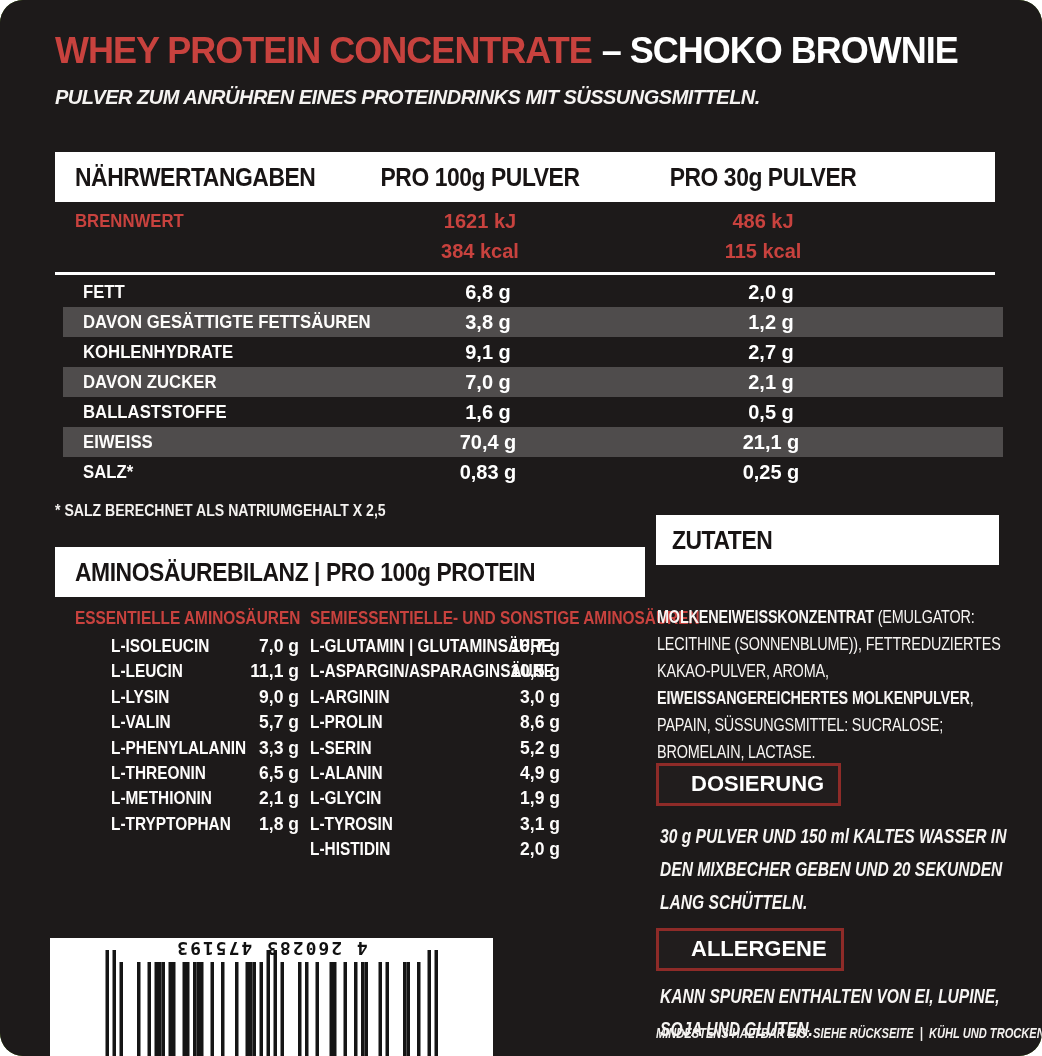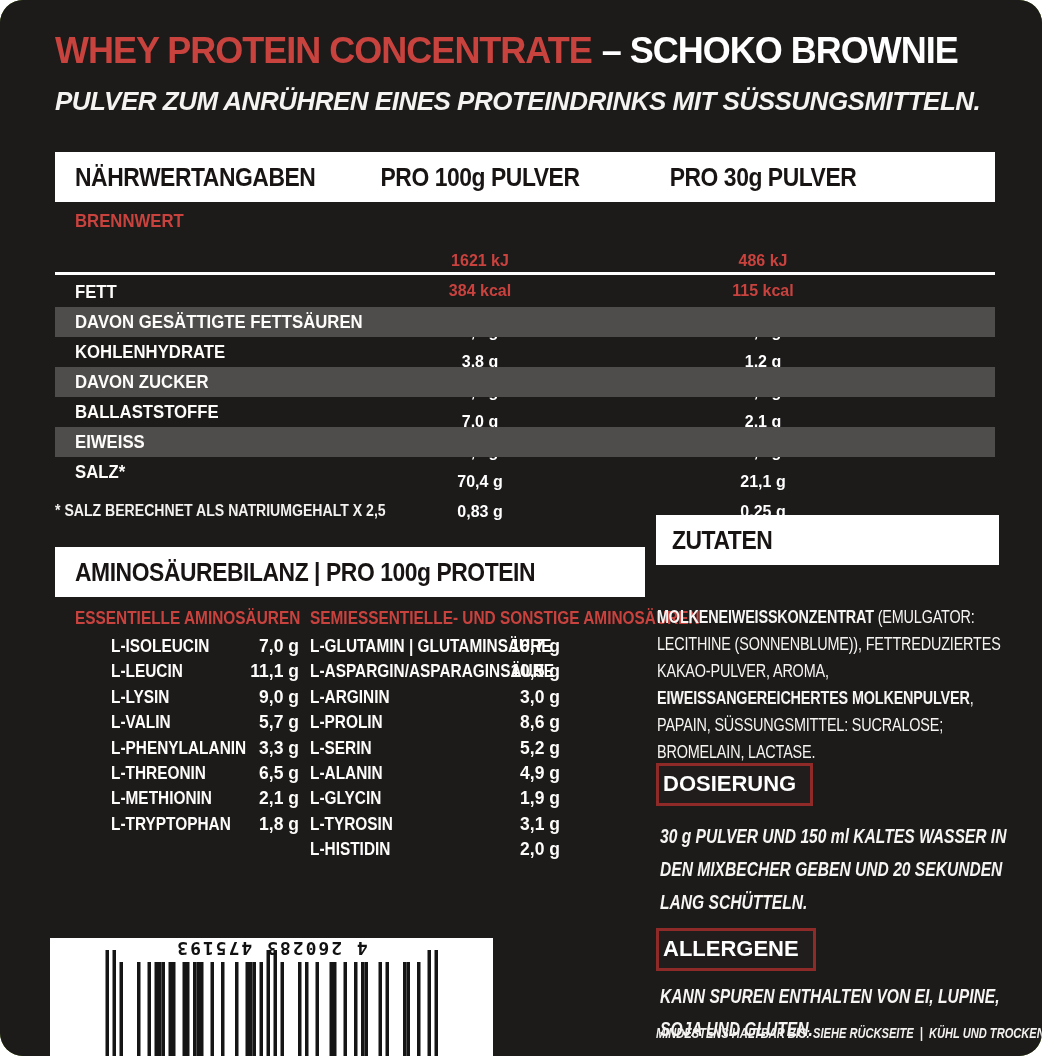--- a/index.html
+++ b/index.html
@@ -9,56 +9,56 @@
 
   
   .scx{display:inline-block;transform:scaleX(.88);transform-origin:0 50%;white-space:nowrap;}
   .cxblock{transform:scaleX(.8);transform-origin:0 0;}
 
   
   .title{position:absolute;left:55px;top:30px;font-size:36px;font-weight:bold;
          letter-spacing:-1px;white-space:nowrap;}
   .title .red{color:#c8423e;}
   .title .white{color:#ffffff;margin-left:10px;}
-  .subtitle{position:absolute;left:55px;top:86px;font-size:26px;font-weight:bold;font-style:italic;
+  .subtitle{position:absolute;left:55px;top:86px;font-size:20px;font-weight:bold;font-style:italic;
             color:#f5f3f1;letter-spacing:-.5px;white-space:nowrap;}
 
   
   .bar{position:absolute;background:#ffffff;height:50px;}
   .bar span{position:absolute;font-weight:bold;color:#181414;line-height:50px;font-size:26px;
             letter-spacing:-.5px;white-space:nowrap;}
   .bar .c{text-align:center;}
 
   
   .ntable{position:absolute;left:55px;top:206px;width:940px;}
   .erow{position:relative;height:30px;color:#c8423e;font-weight:bold;}
   .erow .lab{position:absolute;left:20px;line-height:30px;font-size:19px;}
   .nrow{position:relative;height:30px;color:#ffffff;font-weight:bold;}
   .nrow.hl{background:#4f4c4c;}
   .nrow .lab{position:absolute;left:20px;line-height:30px;font-size:19px;color:#fdfcfb;}
-  .v1,.v2{position:absolute;width:290px;text-align:center;line-height:30px;font-size:16px;margin-top:40px;}
+  .v1,.v2{position:absolute;width:290px;text-align:center;line-height:30px;font-size:20px;}
   .v1{left:280px;}
   .v2{left:563px;}
   .sep{position:absolute;left:55px;top:272px;width:940px;height:3px;background:#ffffff;}
   .footnote{position:absolute;left:55px;top:502px;color:#f3f1ef;font-weight:bold;font-size:16px;}
 
   
   .aminohead{position:absolute;color:#c8423e;font-weight:bold;font-size:17.5px;white-space:nowrap;}
   .alist{position:absolute;}
   .arow{position:relative;height:25.4px;color:#fdfcfb;font-weight:bold;font-size:17.5px;}
   .arow .al{position:absolute;left:0;line-height:25.4px;transform:scaleX(.88);
             transform-origin:0 50%;white-space:nowrap;}
   .arow .av{position:absolute;right:0;line-height:25.4px;}
 
   
   .ingredients{position:absolute;left:657px;top:604px;width:432px;color:#f7f5f3;
                font-size:18px;line-height:27px;font-weight:normal;letter-spacing:-.2px;}
   .ingredients .b{font-weight:bold;}
   .redbox{position:absolute;border:3px solid #8e2b28;color:#ffffff;font-weight:bold;
-          font-size:22px;padding:5px 14px 6px 4px;background:#211d1d;white-space:nowrap;}
+          font-size:22px;padding:5px 14px 6px 32px;background:#211d1d;white-space:nowrap;}
   .itext{position:absolute;color:#f7f5f3;font-style:italic;font-weight:bold;
          font-size:19.5px;line-height:33px;}
   .storage{position:absolute;left:656px;top:1024px;color:#f3f1ef;font-style:italic;
            font-weight:bold;font-size:15px;white-space:pre;transform:scaleX(.74);
            transform-origin:0 0;}
 
   
   .bcbox{position:absolute;left:50px;top:938px;width:443px;height:118px;background:#ffffff;
          overflow:hidden;}
   .ean{position:absolute;left:55px;top:0;width:333px;height:118px;transform:rotate(180deg);}
@@ -90,21 +90,21 @@
         <span class="v1">1621 kJ</span>
         <span class="v2">486 kJ</span>
       </div>
       <div class="erow" style="height:32px;">
         <span class="v1">384 kcal</span>
         <span class="v2">115 kcal</span>
       </div>
     </div>
     <div class="sep"></div>
 
-    <div style="position:absolute;left:55px;top:277px;width:940px;">
+    <div style="position:absolute;left:63px;top:277px;width:940px;">
 
     <div class="nrow">
         <span class="lab scx">FETT</span>
         <span class="v1">6,8 g</span>
         <span class="v2">2,0 g</span>
       </div>
         <div class="nrow hl">
         <span class="lab scx">DAVON GESÄTTIGTE FETTSÄUREN</span>
         <span class="v1">3,8 g</span>
         <span class="v2">1,2 g</span>

